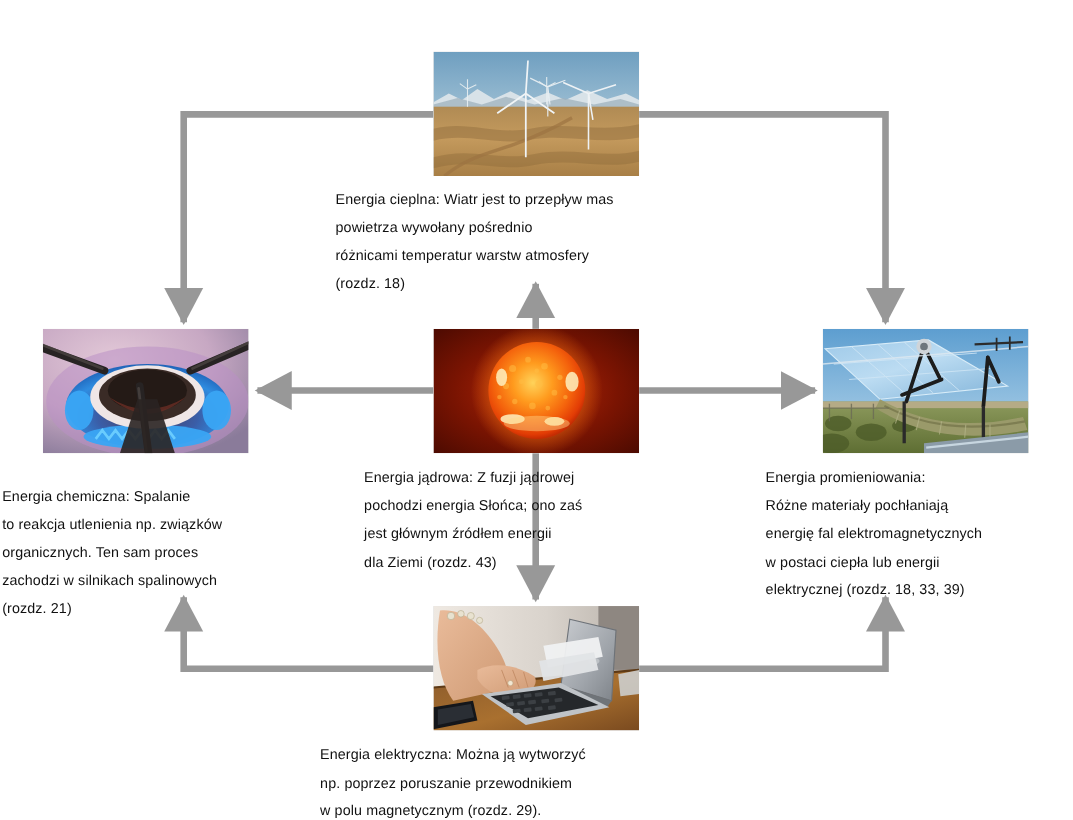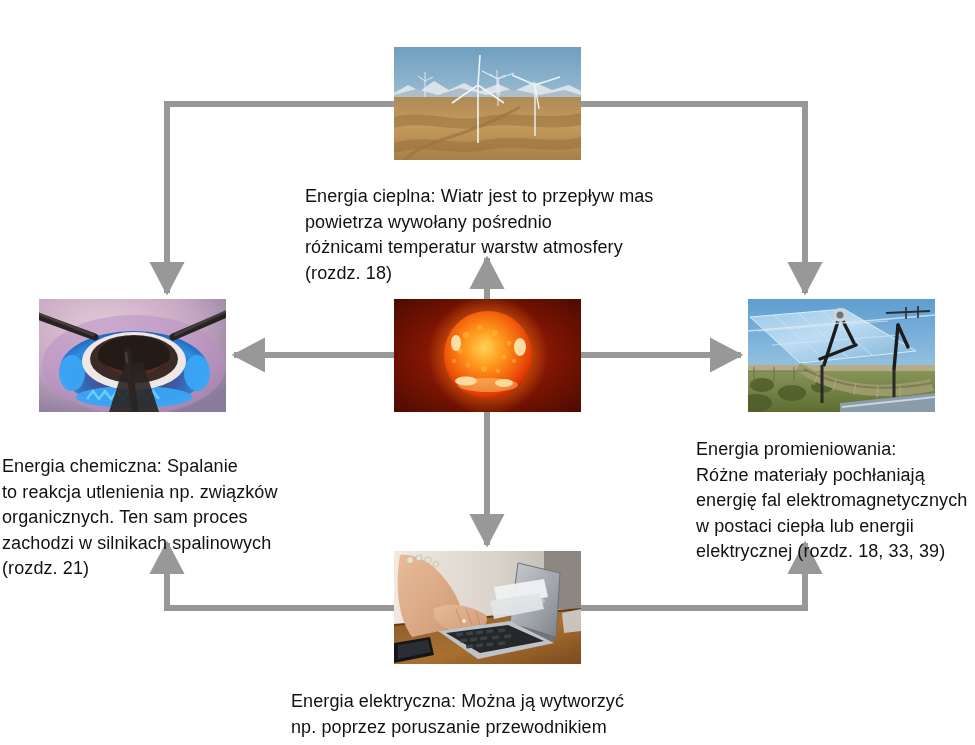--- a/index.html
+++ b/index.html
@@ -29,26 +29,25 @@
     pointer-events: none;
   }
   .photo {
     position: absolute;
     overflow: hidden;
     background: #dddddd;
   }
   .photo svg { display: block; }
   .caption {
     position: absolute;
-    font-size: 18px;
+    font-size: 13px;
     line-height: 25.5px;
     white-space: pre-line;
     color: #111111;
     letter-spacing: 0.1px;
-    margin-top: 16px;
   }
   
   #photo-wind   { left: 394px; top: 47px;  width: 187px; height: 113px; }
   #photo-burner { left: 39px;  top: 299px; width: 187px; height: 113px; }
   #photo-sun    { left: 394px; top: 299px; width: 187px; height: 113px; }
   #photo-solar  { left: 748px; top: 299px; width: 187px; height: 113px; }
   #photo-laptop { left: 394px; top: 551px; width: 187px; height: 113px; }
   
   #cap-thermal    { left: 305px; top: 168px; width: 380px; }
   #cap-chemical   { left: 2px;   top: 438px; width: 300px; }
@@ -402,20 +401,24 @@
 powietrza wywołany pośrednio
 różnicami temperatur warstw atmosfery
 (rozdz. 18)</div>
 
   <div class="caption" id="cap-chemical">Energia chemiczna: Spalanie
 to reakcja utlenienia np. związków
 organicznych. Ten sam proces
 zachodzi w silnikach spalinowych
 (rozdz. 21)</div>
 
+  <div class="caption" id="cap-nuclear">Energia jądrowa: Z fuzji jądrowej
+pochodzi energia Słońca; ono zaś
+jest głównym źródłem energii
+dla Ziemi (rozdz. 43)</div>
 
   <div class="caption" id="cap-radiation">Energia promieniowania:
 Różne materiały pochłaniają
 energię fal elektromagnetycznych
 w postaci ciepła lub energii
 elektrycznej (rozdz. 18, 33, 39)</div>
 
   <div class="caption" id="cap-electrical">Energia elektryczna: Można ją wytworzyć
 np. poprzez poruszanie przewodnikiem
 w polu magnetycznym (rozdz. 29).</div>

